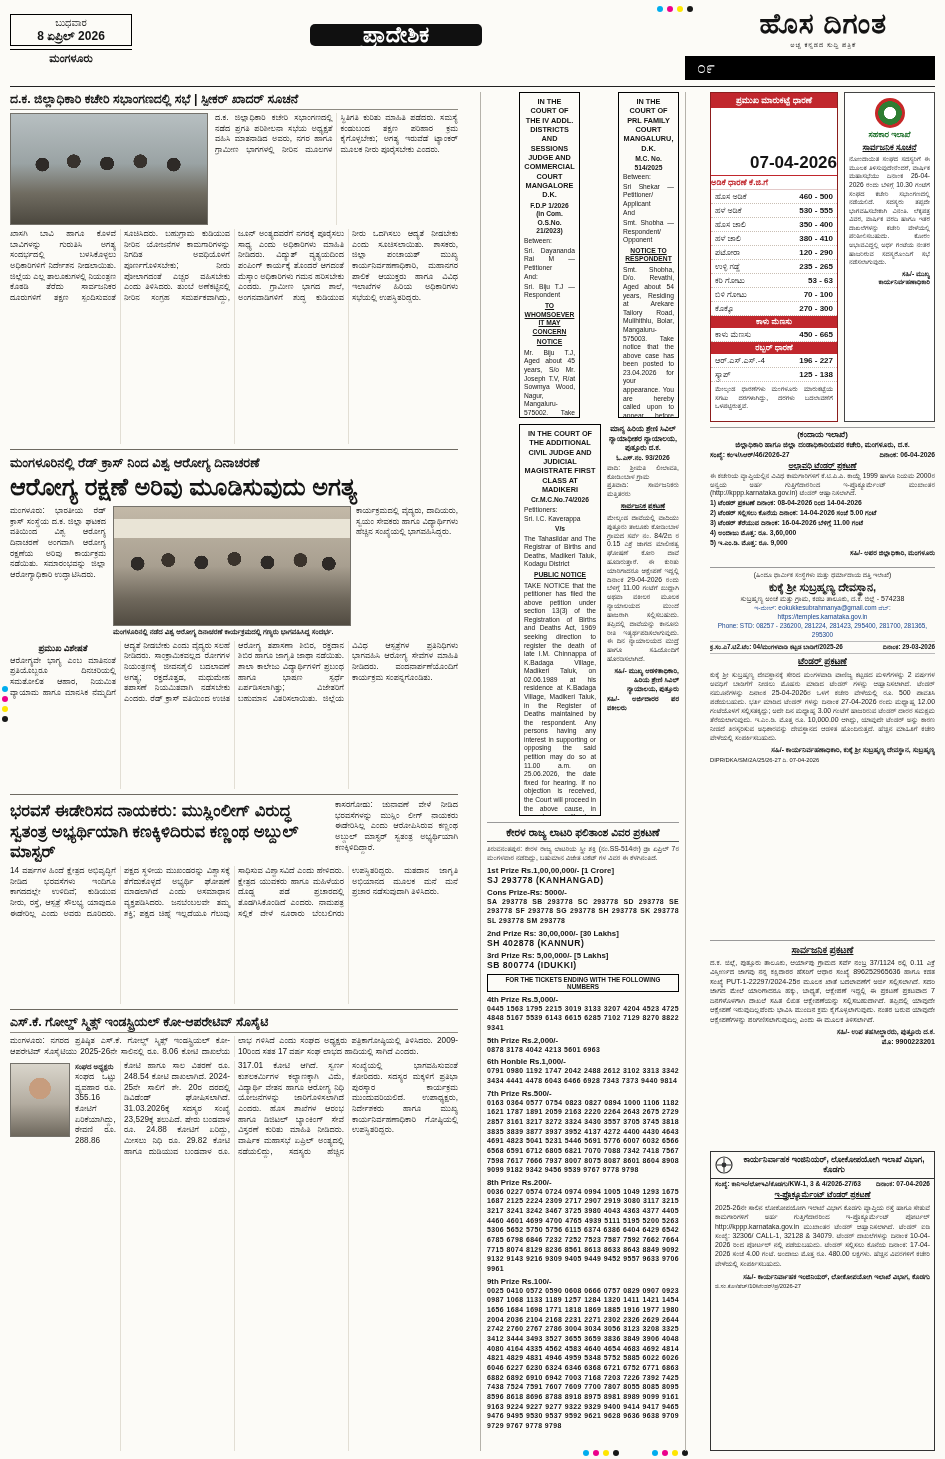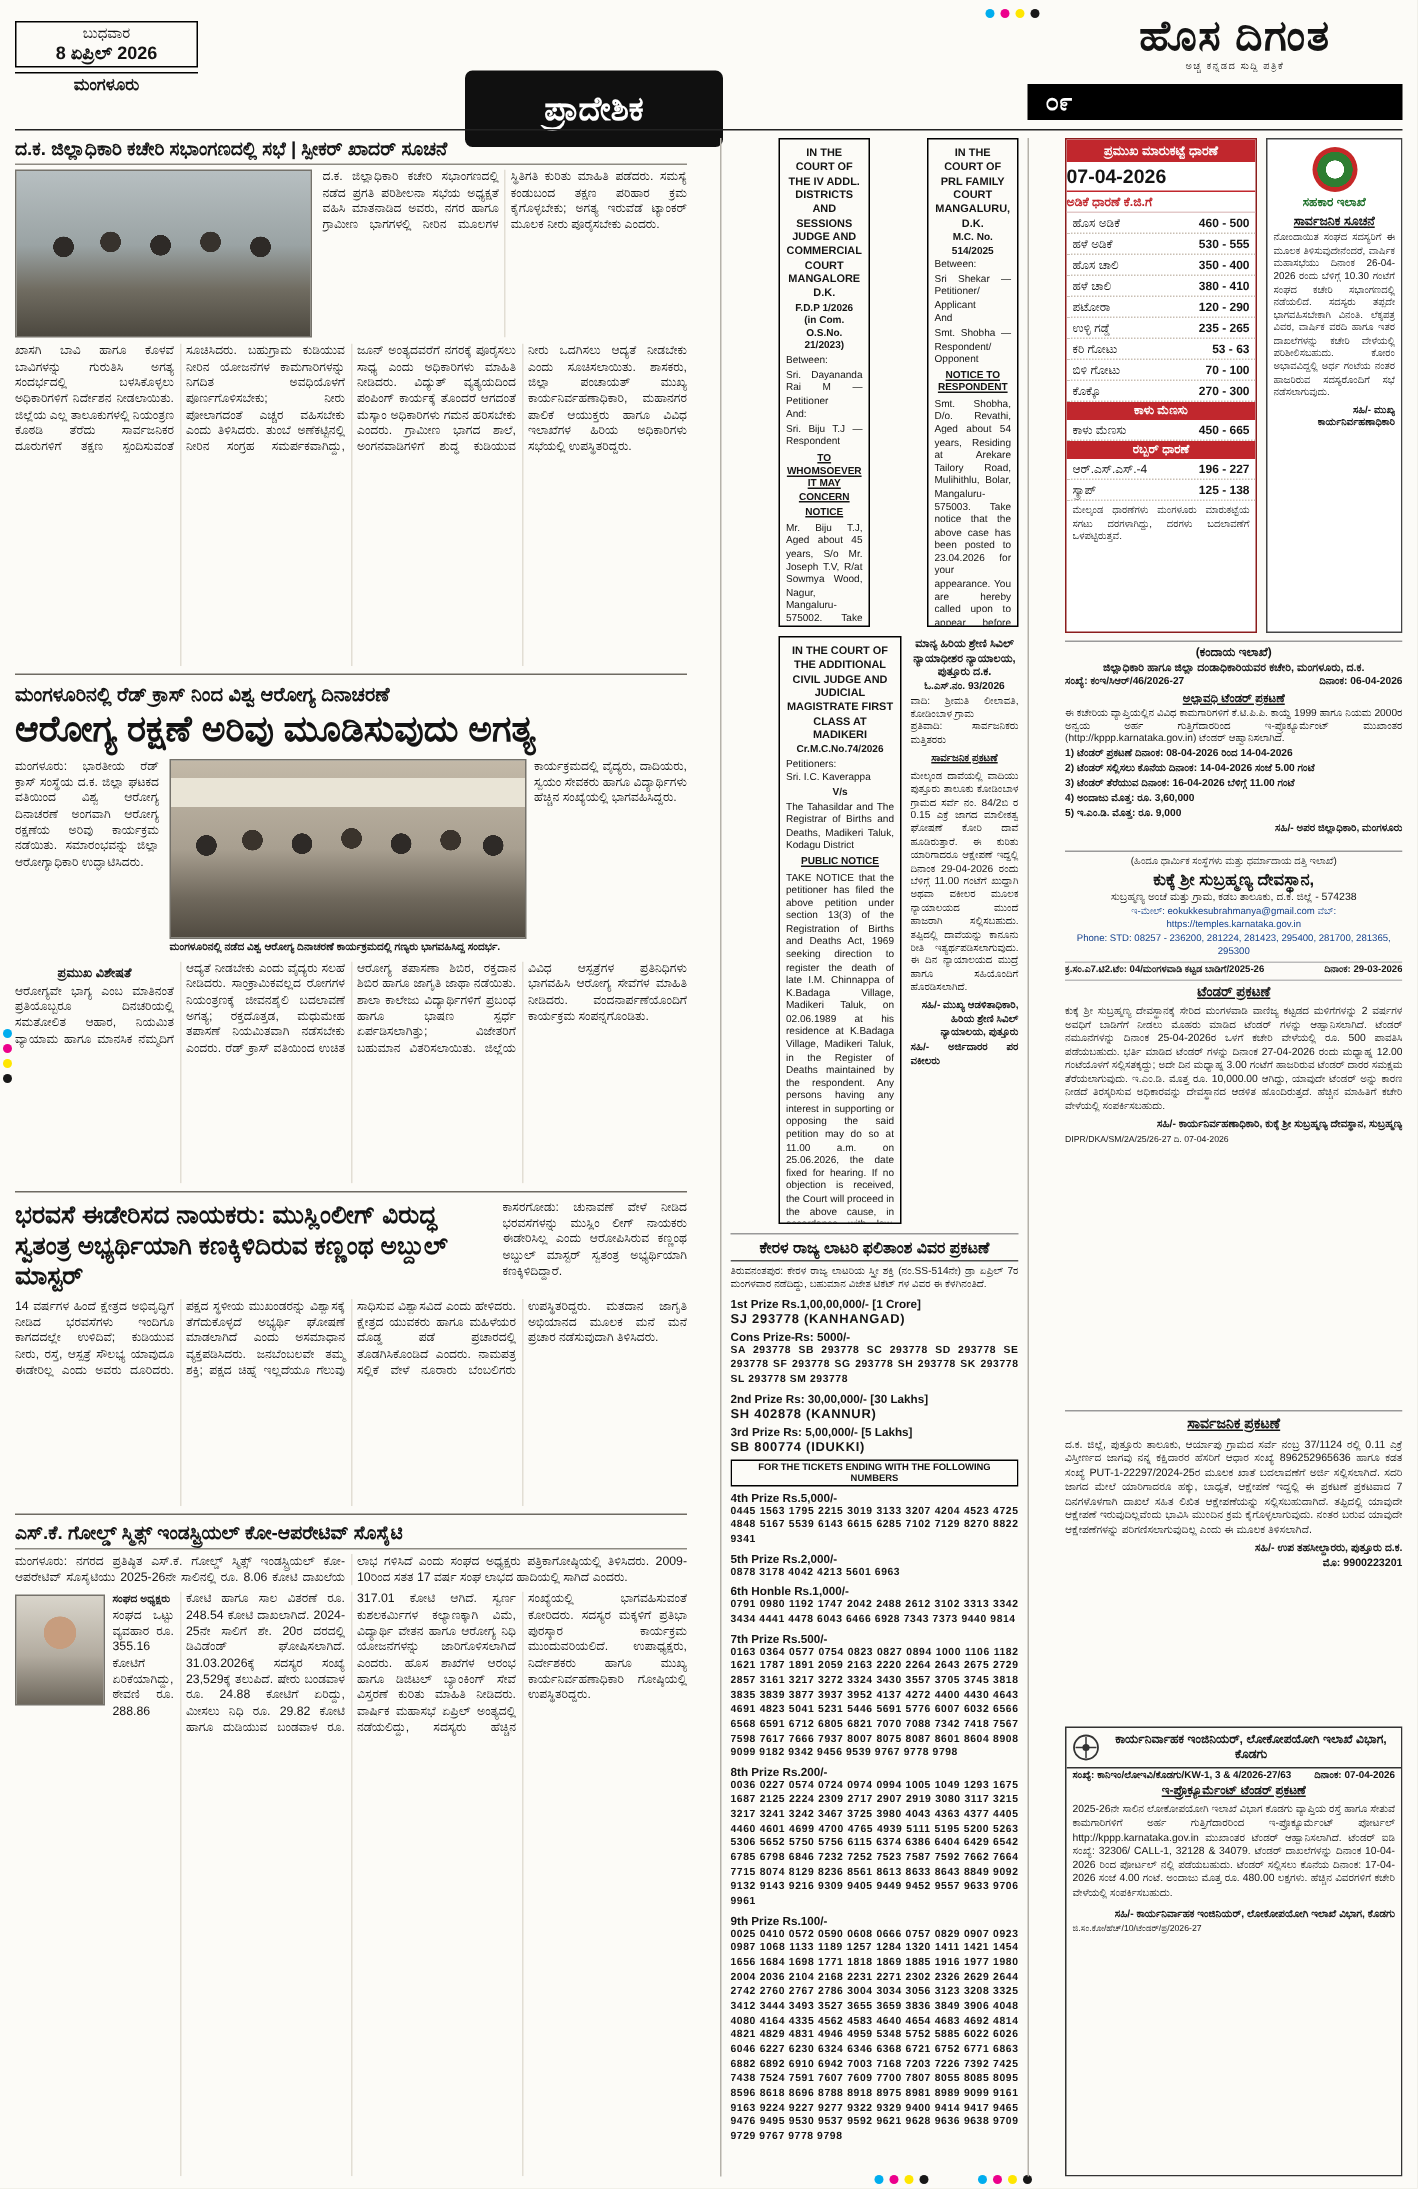--- a/index.html
+++ b/index.html
@@ -10,32 +10,32 @@
   .reg.vert{flex-direction:column;}
   .dot{width:6px;height:6px;border-radius:50%;}
   .dot.c{background:#00adee;} .dot.m{background:#ec008c;} .dot.y{background:#ffe600;} .dot.k{background:#181818;}
   
   .header{position:absolute;top:8px;left:10px;right:10px;height:76px;}
   .h-left{position:absolute;left:0;top:6px;width:122px;text-align:center;}
   .h-datebox{border:1.5px solid #000;padding:2px 4px;}
   .h-day{font-size:10px;}
   .h-date{font-size:12px;font-weight:bold;}
   .h-city{font-size:11px;font-weight:bold;margin-top:3px;border-top:1px solid #000;padding-top:2px;}
-  .h-section{position:absolute;left:300px;top:16px;width:172px;height:51px;background:#101010;color:#fff;
-             border-radius:5px;display:flex;align-items:center;justify-content:center;font-size:22px;font-weight:bold;margin-top:23px;}
+  .h-section{position:absolute;left:300px;top:16px;width:172px;height:22px;background:#101010;color:#fff;
+             border-radius:5px;display:flex;align-items:center;justify-content:center;font-size:22px;font-weight:bold;}
   .h-logo{position:absolute;right:48px;top:0;display:flex;align-items:center;gap:7px;}
   .logo-mark{width:36px;height:36px;background:
       radial-gradient(circ8le at 50% 50%, transparent 0, transparent 100%),
       radial-gradient(circle at 62% 62%, #e8821a 0 52%, transparent 53%),
       radial-gradient(circle at 34% 34%, #ffd21e 0 52%, transparent 53%);}
   .h-mast{text-align:center;}
   .h-title{font-size:28px;font-weight:bold;letter-spacing:1px;}
   .h-tagline{font-size:6.5px;letter-spacing:1px;}
   .h-pagenum{position:absolute;right:0;top:48px;width:250px;height:24px;background:#000;color:#fff;
-             display:flex;align-items:center;padding-left:12px;font-size:16px;font-weight:bold;box-sizing:border-box;}
+             display:flex;align-items:center;padding-left:12px;font-size:16px;font-weight:normal;box-sizing:border-box;}
   .header-rule{position:absolute;top:86px;left:10px;right:10px;border-top:1.6px solid #222;}
   
   .content{position:absolute;top:92px;left:10px;right:10px;bottom:8px;display:grid;
            grid-template-columns:448px 206px 1fr;column-gap:22px;}
   .col{overflow:hidden;display:flex;flex-direction:column;min-width:0;}
   .col-mid{border-left:1px solid #b5b2aa;border-right:1px solid #b5b2aa;padding:0 6px;}
   .col-right{padding-left:2px;}
   .art-rule{border-top:1px solid #6e6a62;margin:5px 0;}
   
   .kicker{font-size:12.5px;font-weight:bold;border-bottom:1px solid #8d8a82;padding-bottom:2px;margin-bottom:3px;}
@@ -91,21 +91,21 @@
   .lot-title{font-size:10.5px;font-weight:bold;text-align:center;border-bottom:1px solid #555;padding-bottom:2px;margin-bottom:3px;}
   .lot-intro{font-size:6.8px;line-height:1.3;text-align:justify;margin-bottom:2px;}
   .lot-label{font-size:7.8px;font-weight:bold;margin-top:3px;}
   .lot-winner{font-size:8.6px;font-weight:bold;letter-spacing:.5px;}
   .lot-nums{font-size:6.9px;font-weight:bold;letter-spacing:.4px;line-height:1.4;text-align:justify;}
   .lot-note{font-size:6.3px;font-weight:bold;text-align:center;border:1px solid #000;padding:1px 2px;margin:4px 0 1px;}
   
   .rrow1{height:330px;display:flex;gap:6px;}
   .rates{width:128px;border:1px solid #8c1d1d;overflow:hidden;box-sizing:border-box;background:#fff;}
   .rates-head{background:#c1272d;color:#fff;text-align:center;font-weight:bold;font-size:8.6px;padding:2px 1px;}
-  .rates-date{text-align:left;font-weight:bold;font-size:13px;padding:2px 0;border-bottom:1px solid #c1272d;}
+  .rates-date{text-align:right;font-weight:bold;font-size:17px;padding:2px 0;border-bottom:1px solid #c1272d;margin-top:43px;}
   .rates-sub{color:#c1272d;font-weight:bold;font-size:8.3px;padding:1px 0;border-bottom:1px solid #e3c9c9;}
   .rate-row{display:flex;justify-content:space-between;font-size:8px;padding:1.5px 4px;border-bottom:1px dotted #c9bfb4;}
   .rate-row .rv{font-weight:bold;}
   .rates-band{background:#c1272d;color:#fff;text-align:center;font-size:8px;font-weight:bold;padding:1px 0;}
   .rates-note{font-size:6.6px;line-height:1.3;text-align:justify;padding:3px 4px;}
   .side-ad{flex:1;border:1px solid #444;padding:4px;font-size:6.6px;line-height:1.3;overflow:hidden;box-sizing:border-box;background:#fff;}
   .seal{width:30px;height:30px;border-radius:50%;margin:1px auto 2px;background:
       radial-gradient(circle,#fff 0 28%,#2e7d32 29% 55%,#c62828 56% 100%);}
   .ad-dept{color:#1b6e27;font-weight:bold;text-align:center;font-size:8px;}
   .ad-title{font-weight:bold;text-align:center;font-size:8.4px;text-decoration:underline;margin:2px 0;}

